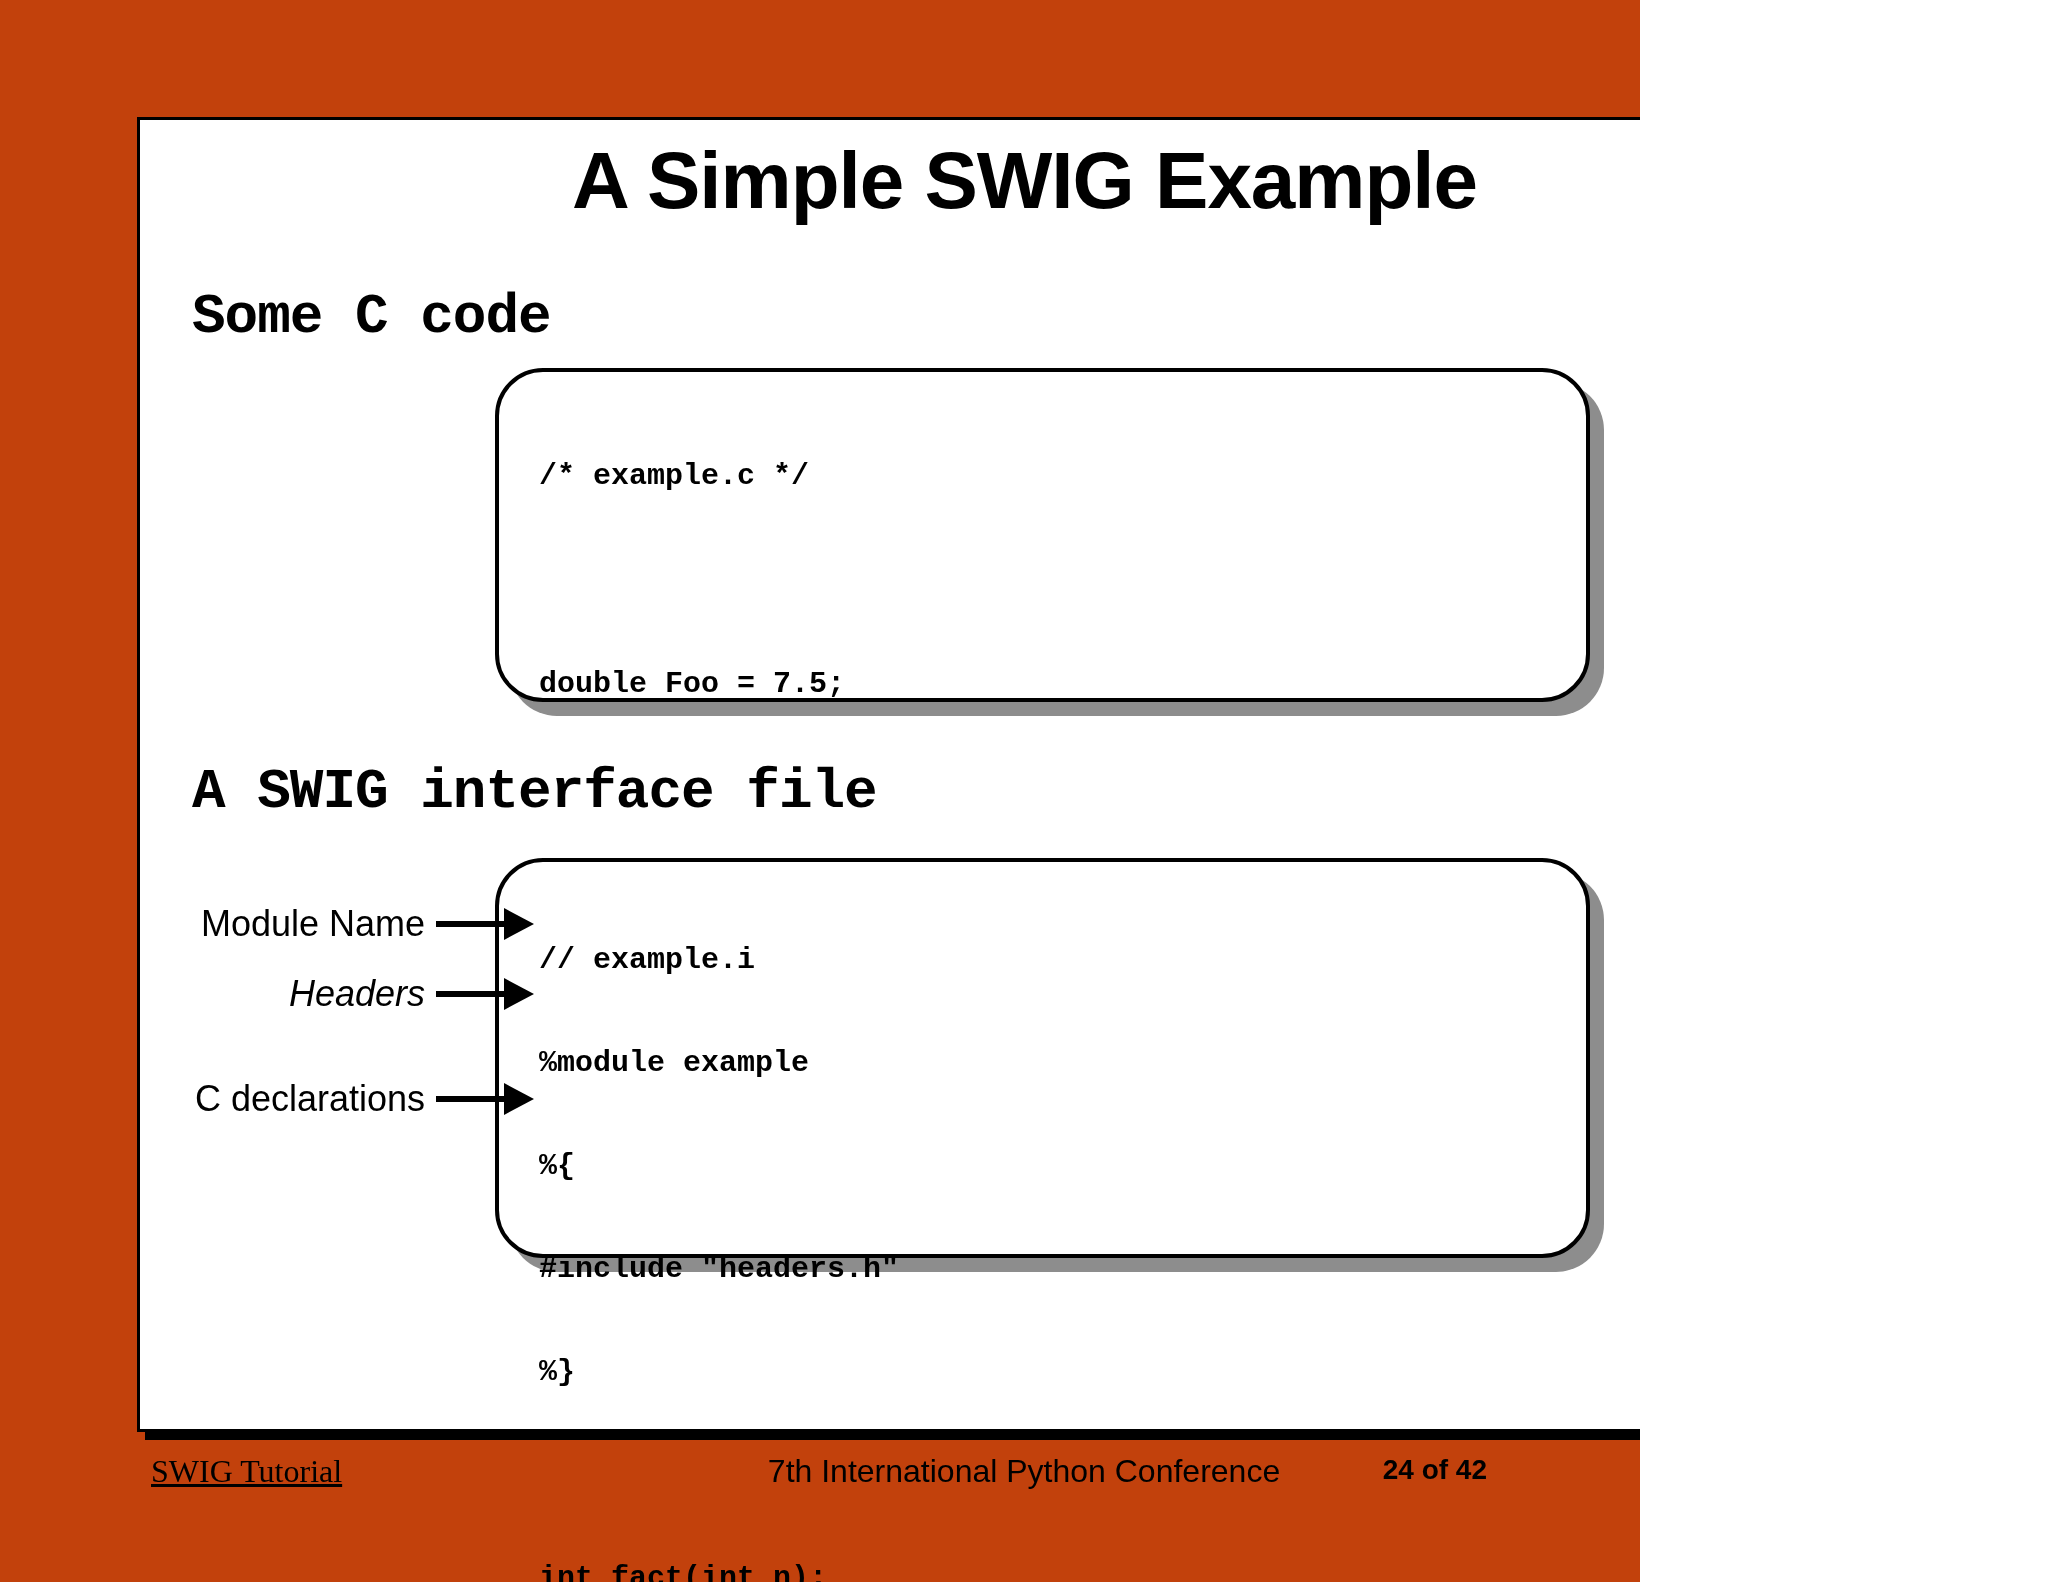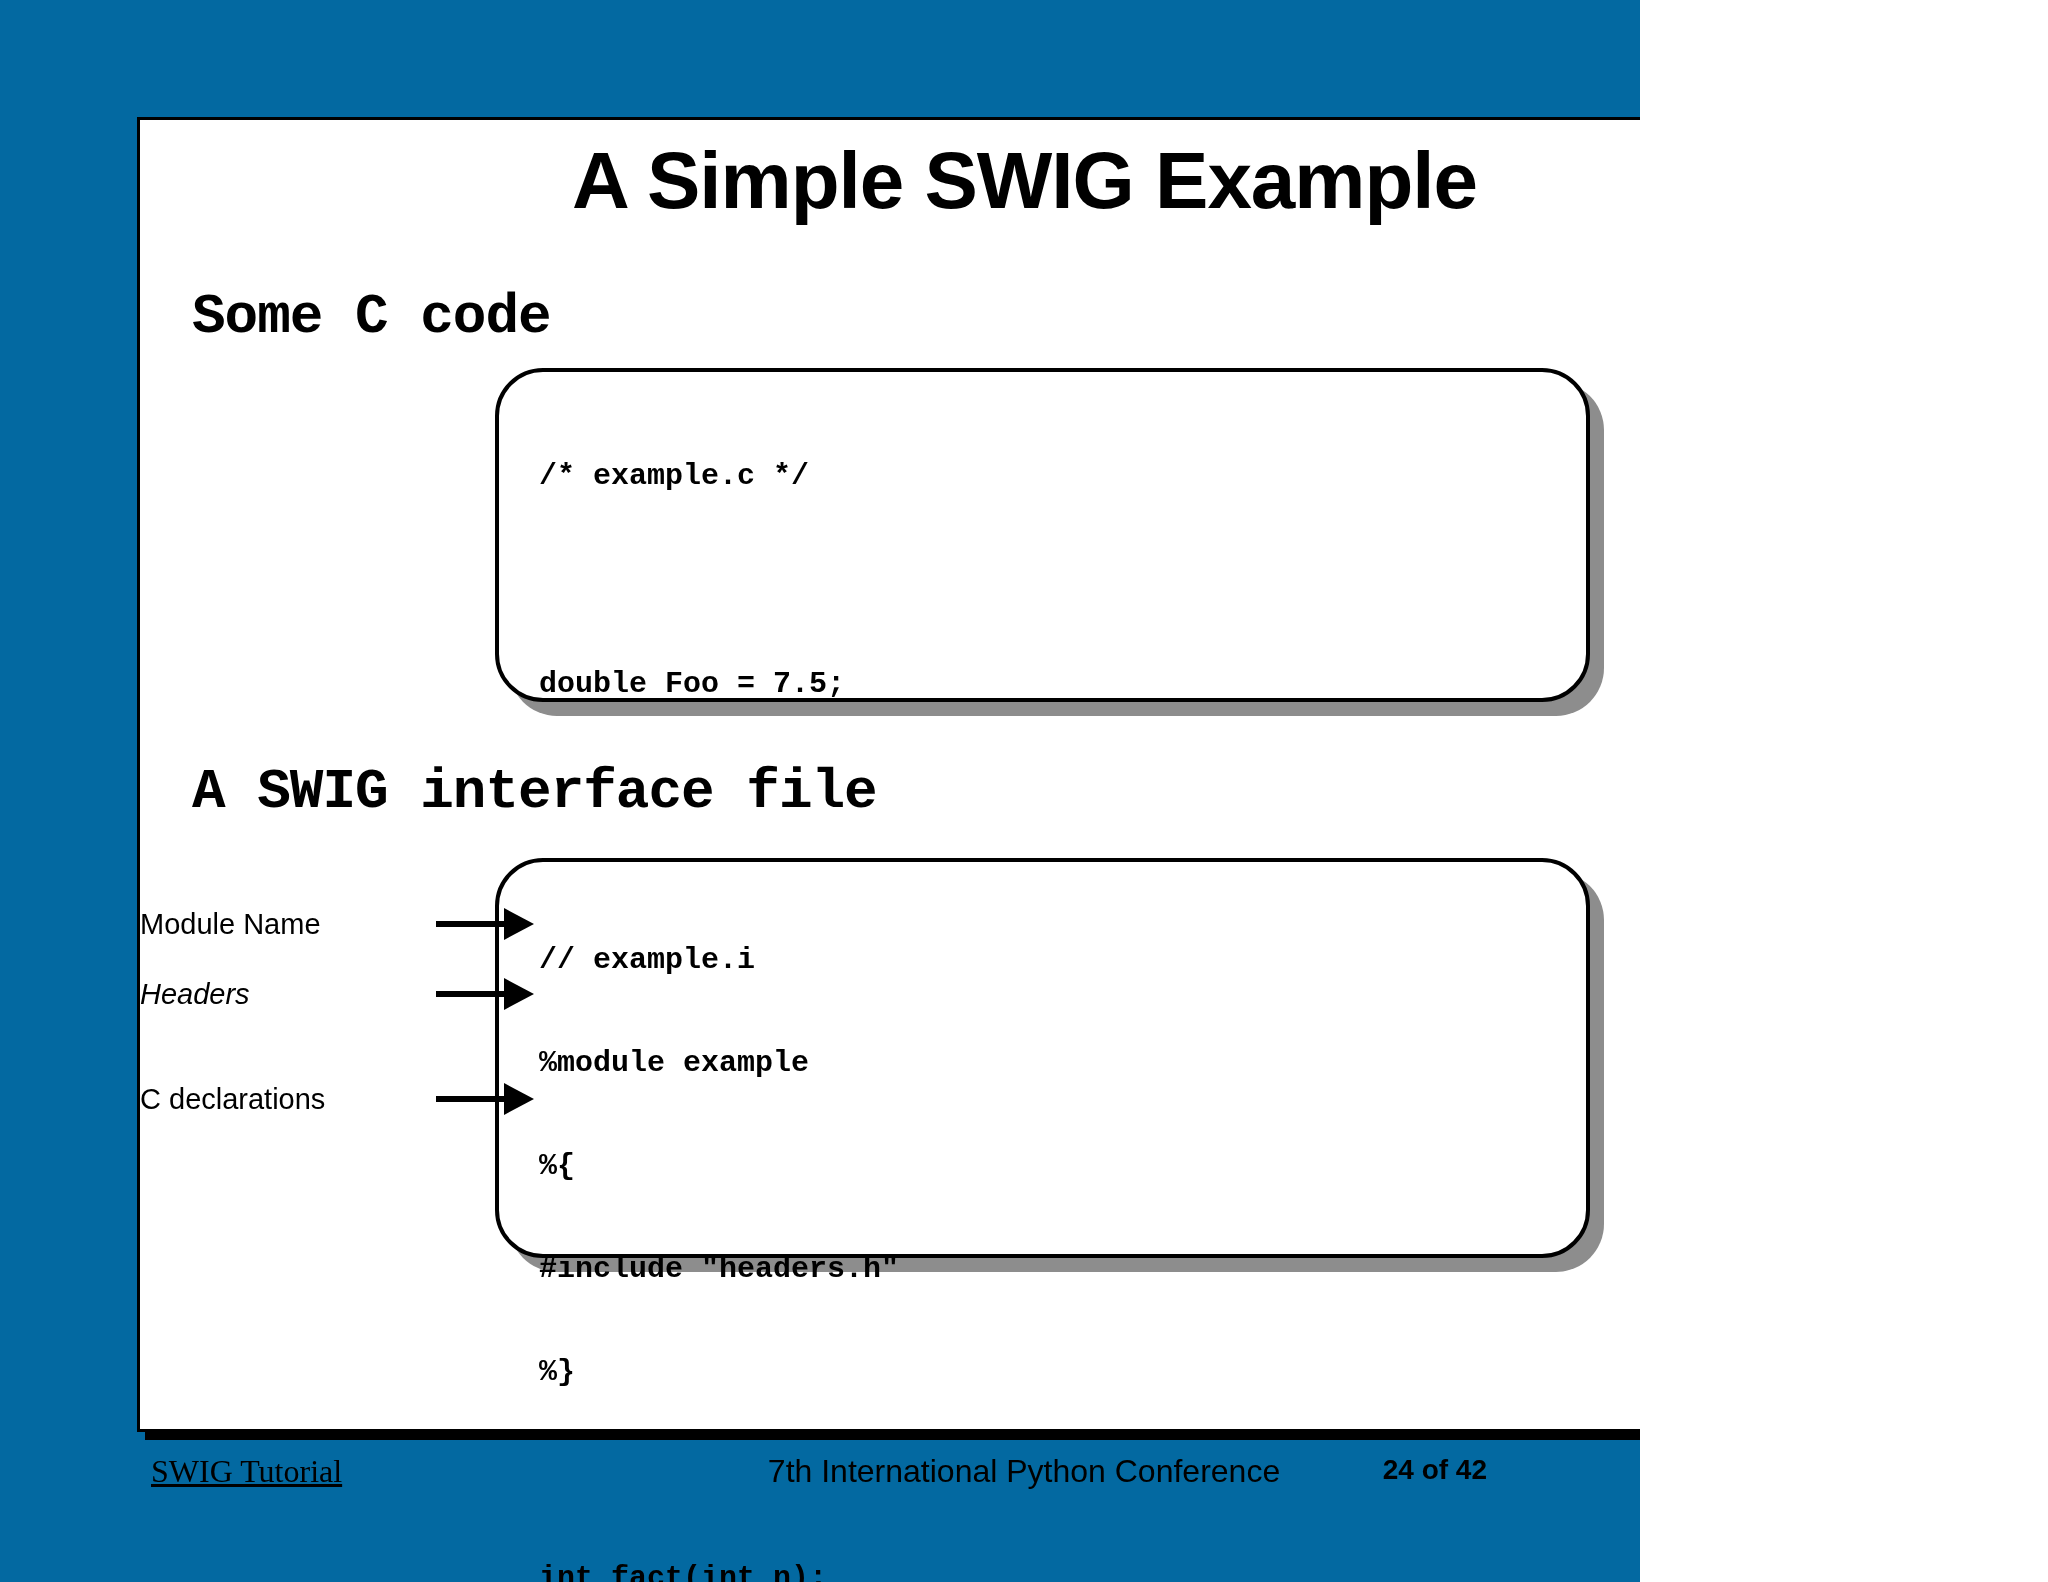--- a/index.html
+++ b/index.html
@@ -1,16 +1,16 @@
 <!DOCTYPE html>
 <html><head>
 <meta charset="utf-8">
 <style>
   html,body{margin:0;padding:0;background:#ffffff;}
-  .canvas{position:relative;width:1640px;height:1582px;background:#0369a1;overflow:hidden;
+  .canvas{position:relative;width:1640px;height:1582px;background:#c2410c;overflow:hidden;
           font-family:"Liberation Sans",sans-serif;color:#000;}
 
   
   .slide{position:absolute;left:137px;top:117px;width:1775px;height:1315px;
          box-sizing:border-box;border:3px solid #000;background:#fff;
          box-shadow:8px 8px 0 #000;}
 
   
   .title{position:absolute;left:137px;top:141px;width:1775px;text-align:center;
          font-size:80px;line-height:1;font-weight:bold;letter-spacing:-1px;white-space:nowrap;}
@@ -24,22 +24,22 @@
            border:4px solid #000;border-radius:48px;background:#fff;
            box-shadow:14px 14px 0 #8d8d8d;
            font-family:"Liberation Mono",monospace;font-weight:bold;font-size:30px;
            white-space:pre;margin-left:8px;}
   .codebox.box1{top:368px;height:334px;padding:18px 20px 0 40px;}
   .codebox.box2{top:858px;height:400px;padding:13px 20px 0 40px;}
   .box1 .code-line{height:36px;line-height:36px;min-height:36px;}
   .box2 .code-line{height:35px;line-height:35px;min-height:35px;}
 
   
-  .label{position:absolute;left:140px;width:285px;
-         font-size:29px;line-height:42px;height:42px;white-space:nowrap;}
+  .label{position:absolute;left:140px;width:285px;text-align:right;
+         font-size:36px;line-height:42px;height:42px;white-space:nowrap;}
   .label.l1{top:903px;}
   .label.l2{top:973px;font-style:italic;}
   .label.l3{top:1078px;}
 
   
   .arrow{position:absolute;left:436px;width:98px;height:32px;z-index:5;}
   .arrow.a1{top:908px;}
   .arrow.a2{top:978px;}
   .arrow.a3{top:1083px;}
   .arrow-line{position:absolute;left:0;top:13px;width:72px;height:6px;background:#000;}

